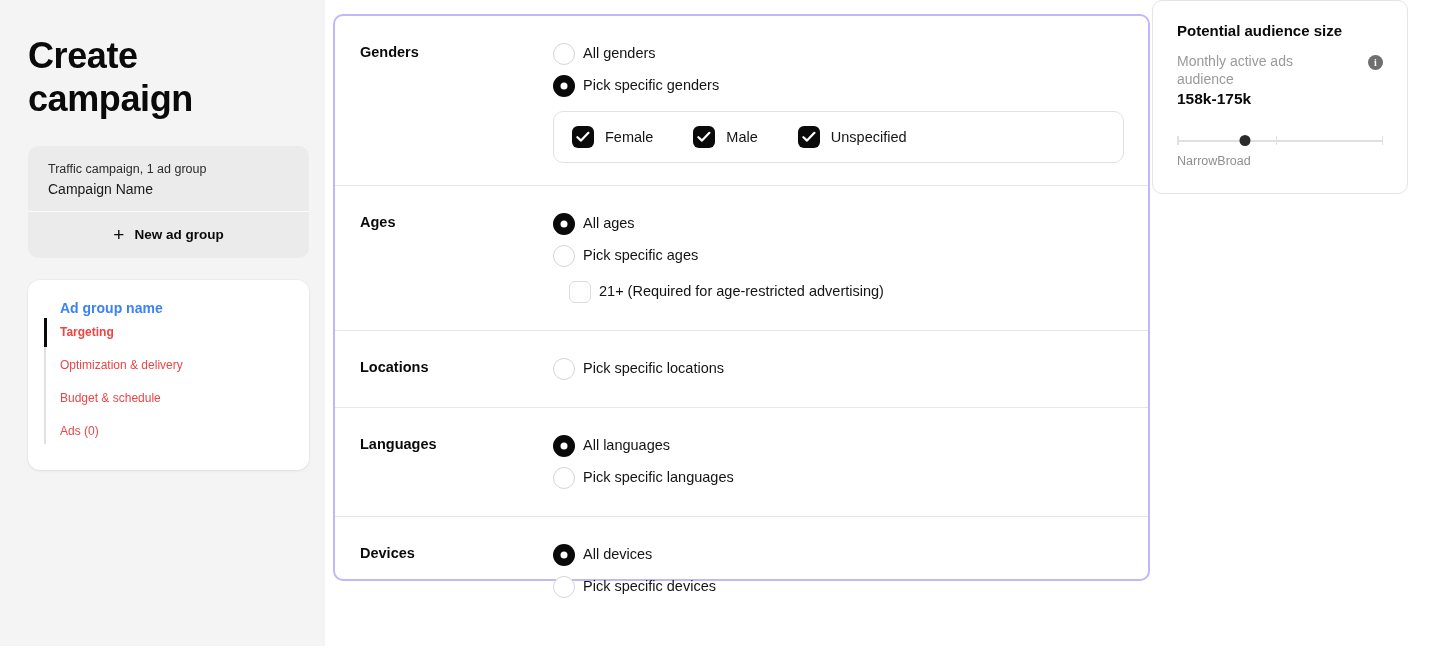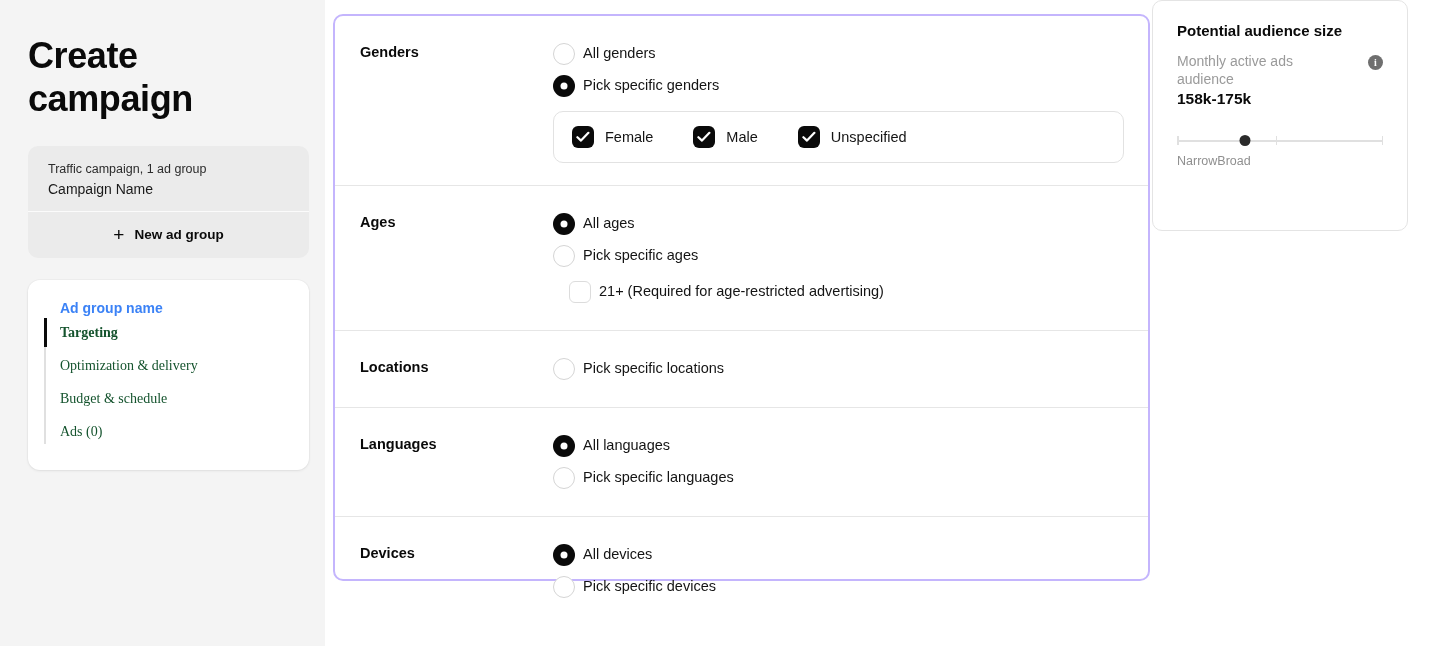--- a/index.html
+++ b/index.html
@@ -57,23 +57,22 @@
     padding-left: 16px; margin-bottom: 0;
   }
   .nav-list { position: relative; padding-left: 0; }
   .nav-rail {
     position: absolute; left: 0; top: 2px; bottom: 4px;
     width: 2px; background: #e0e0e0;
   }
   .nav-item {
     position: relative;
     padding: 8px 0 8px 16px;
-    font-size: 14px; color: #14532d; line-height: 17px;
+    font-size: 12px; color: #ef4444; line-height: 17px;
     cursor: pointer;
-    font-family: Liberation Serif, serif;
   }
   .nav-item.active { font-weight: bold; }
   .nav-item.active::before {
     content: ""; position: absolute; left: 0; top: 2px; bottom: 2px;
     width: 2.5px; background: #0a0a0a;
   }
 
   
   .main-wrap { position: relative; flex: 1; }
   .main-card {
@@ -136,21 +135,21 @@
   }
   .gender-item { display: flex; align-items: center; gap: 11px; cursor: pointer; }
   .gender-item .opt-label { font-size: 14.5px; }
 
   .sub-row { padding-left: 16px; margin-top: 4px; }
 
   
   .audience-card {
     position: absolute;
     left: 827px; top: 0px;
-    width: 256px; height: 231px;
+    width: 256px; height: 194px;
     background: #ffffff;
     border: 1px solid #e4e4e4;
     border-radius: 10px;
     padding: 21px 24px 0 24px;
   }
   .aud-title { font-size: 15px; font-weight: bold; color: #0a0a0a; margin-bottom: 13px; }
   .aud-row { display: flex; justify-content: space-between; align-items: flex-start; }
   .aud-sub {
     font-size: 14px; color: #9a9a9a; line-height: 18px;
     max-width: 150px;

